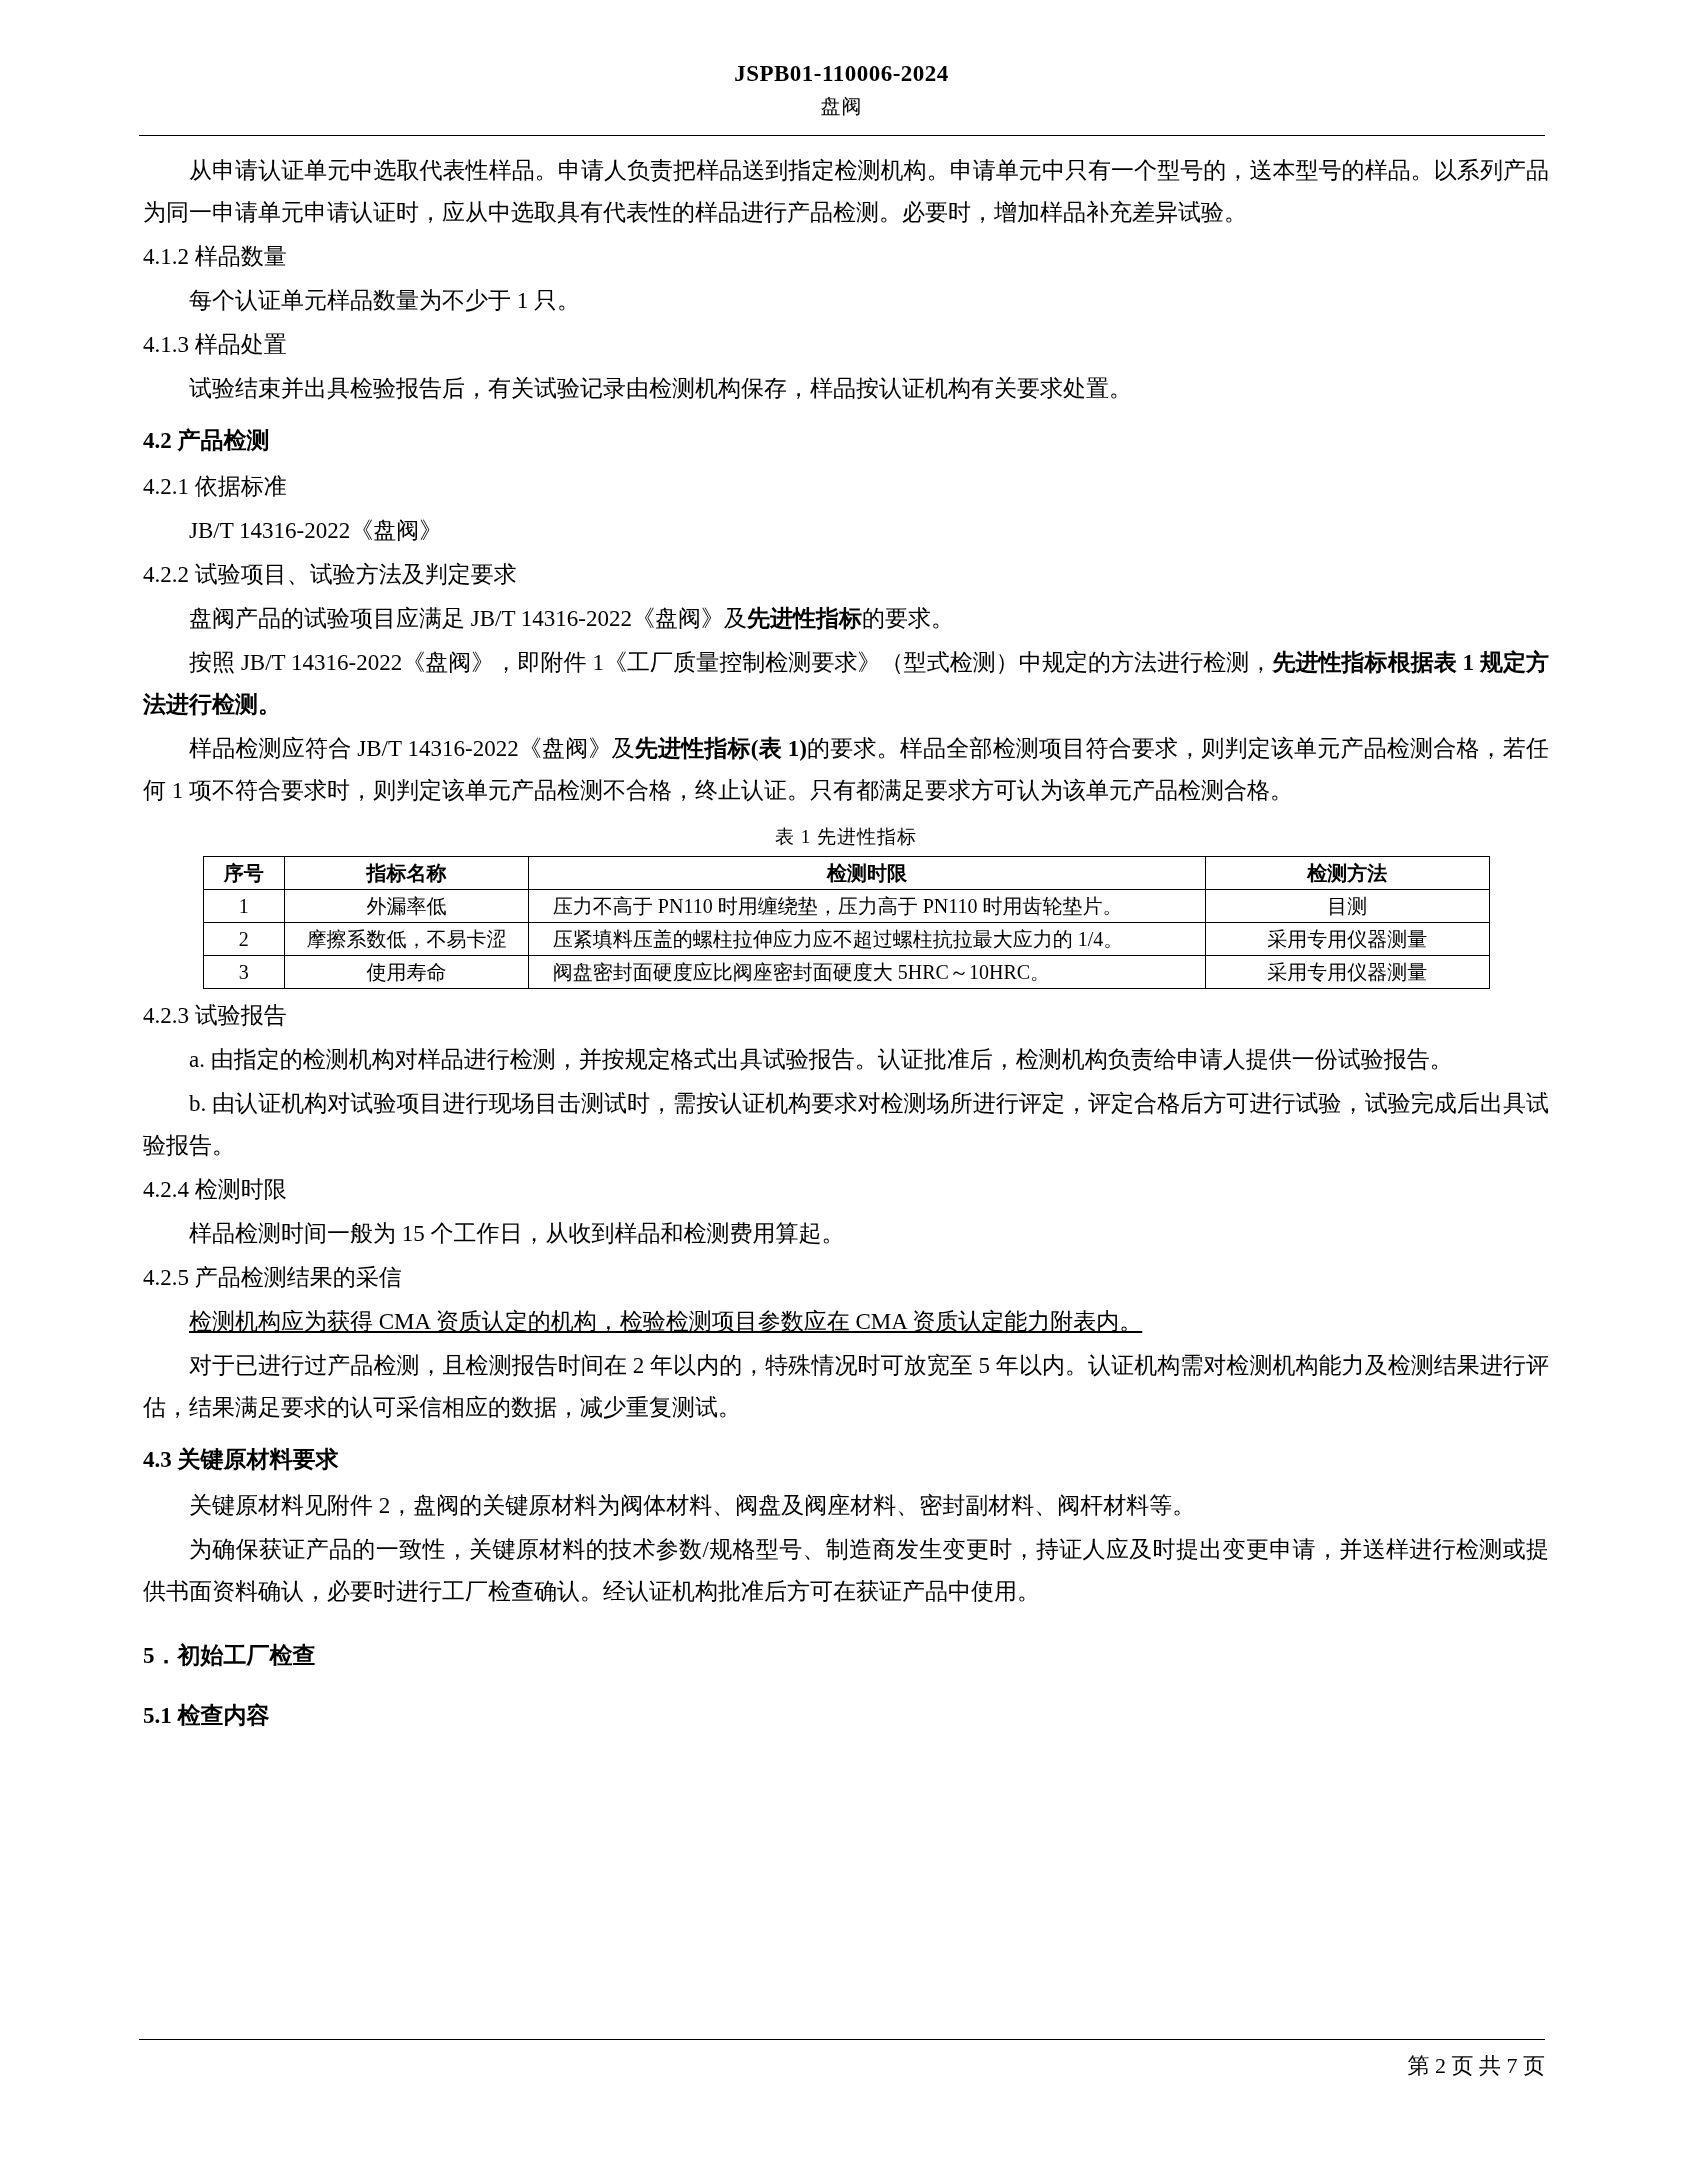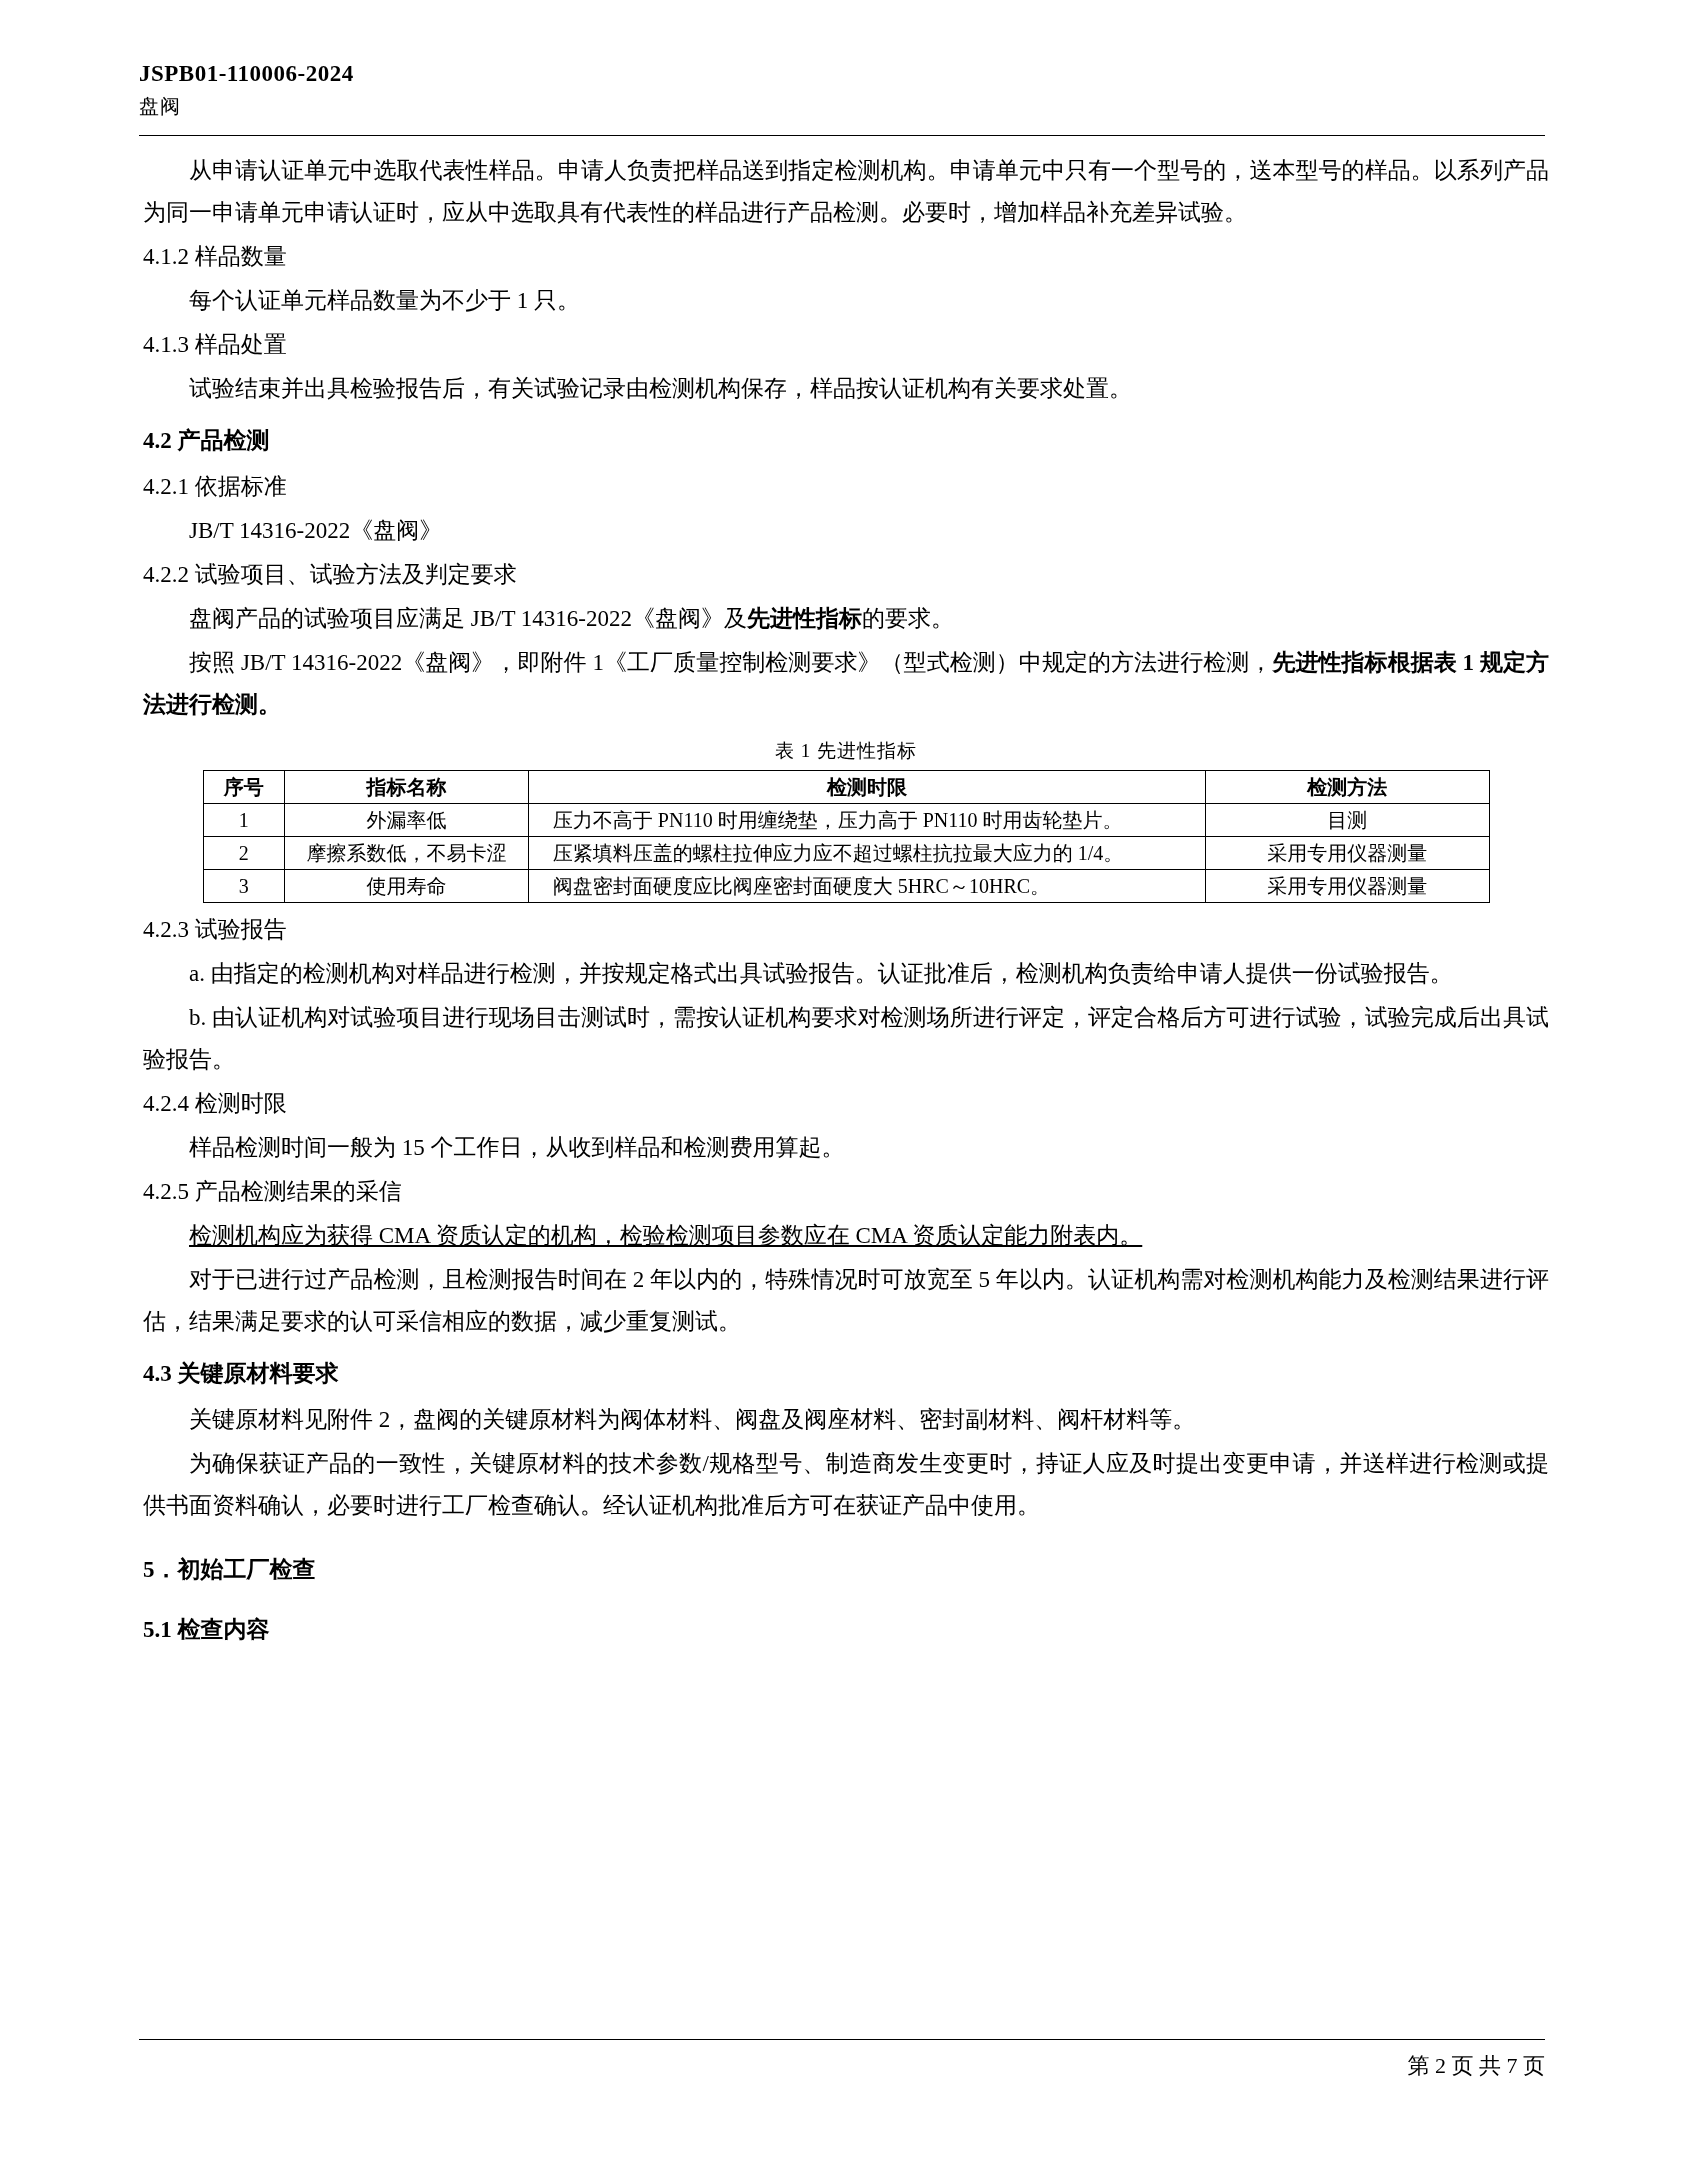--- a/index.html
+++ b/index.html
@@ -20,21 +20,21 @@
     height: 2178px;
     box-sizing: border-box;
     padding: 0;
   }
   
   .header {
     position: absolute;
     top: 61px;
     left: 139px;
     right: 139px;
-    text-align: left;
+    text-align: center;
   }
   .header .doc-code {
     font-family: "Liberation Serif", serif;
     font-weight: bold;
     font-size: 23px;
     letter-spacing: 0.5px;
   }
   .header .doc-sub {
     font-family: "Liberation Sans", sans-serif;
     font-size: 20px;
@@ -144,20 +144,21 @@
 
     <p>4.2.1 依据标准</p>
     <p class="indent">JB/T 14316-2022《盘阀》</p>
 
     <p>4.2.2 试验项目、试验方法及判定要求</p>
 
     <p class="indent"><span>盘阀产品的试验项目应满足 JB/T 14316-2022《盘阀》及</span><span class="bold">先进性指标</span><span>的要求。</span></p>
 
     <p class="indent"><span>按照 JB/T 14316-2022《盘阀》，即附件 1《工厂质量控制检测要求》（型式检测）中规定的方法进行检测，</span><span class="bold">先进性指标根据表 1 规定方法进行检测。</span></p>
 
+    <p class="indent"><span>样品检测应符合 JB/T 14316-2022《盘阀》及</span><span class="bold">先进性指标(表 1)</span><span>的要求。样品全部检测项目符合要求，则判定该单元产品检测合格，若任何 1 项不符合要求时，则判定该单元产品检测不合格，终止认证。只有都满足要求方可认为该单元产品检测合格。</span></p>
 
     <div class="tbl-title">表 1 先进性指标</div>
 
     <table class="adv">
       <thead>
         <tr>
           <th>序号</th>
           <th>指标名称</th>
           <th>检测时限</th>
           <th>检测方法</th>

